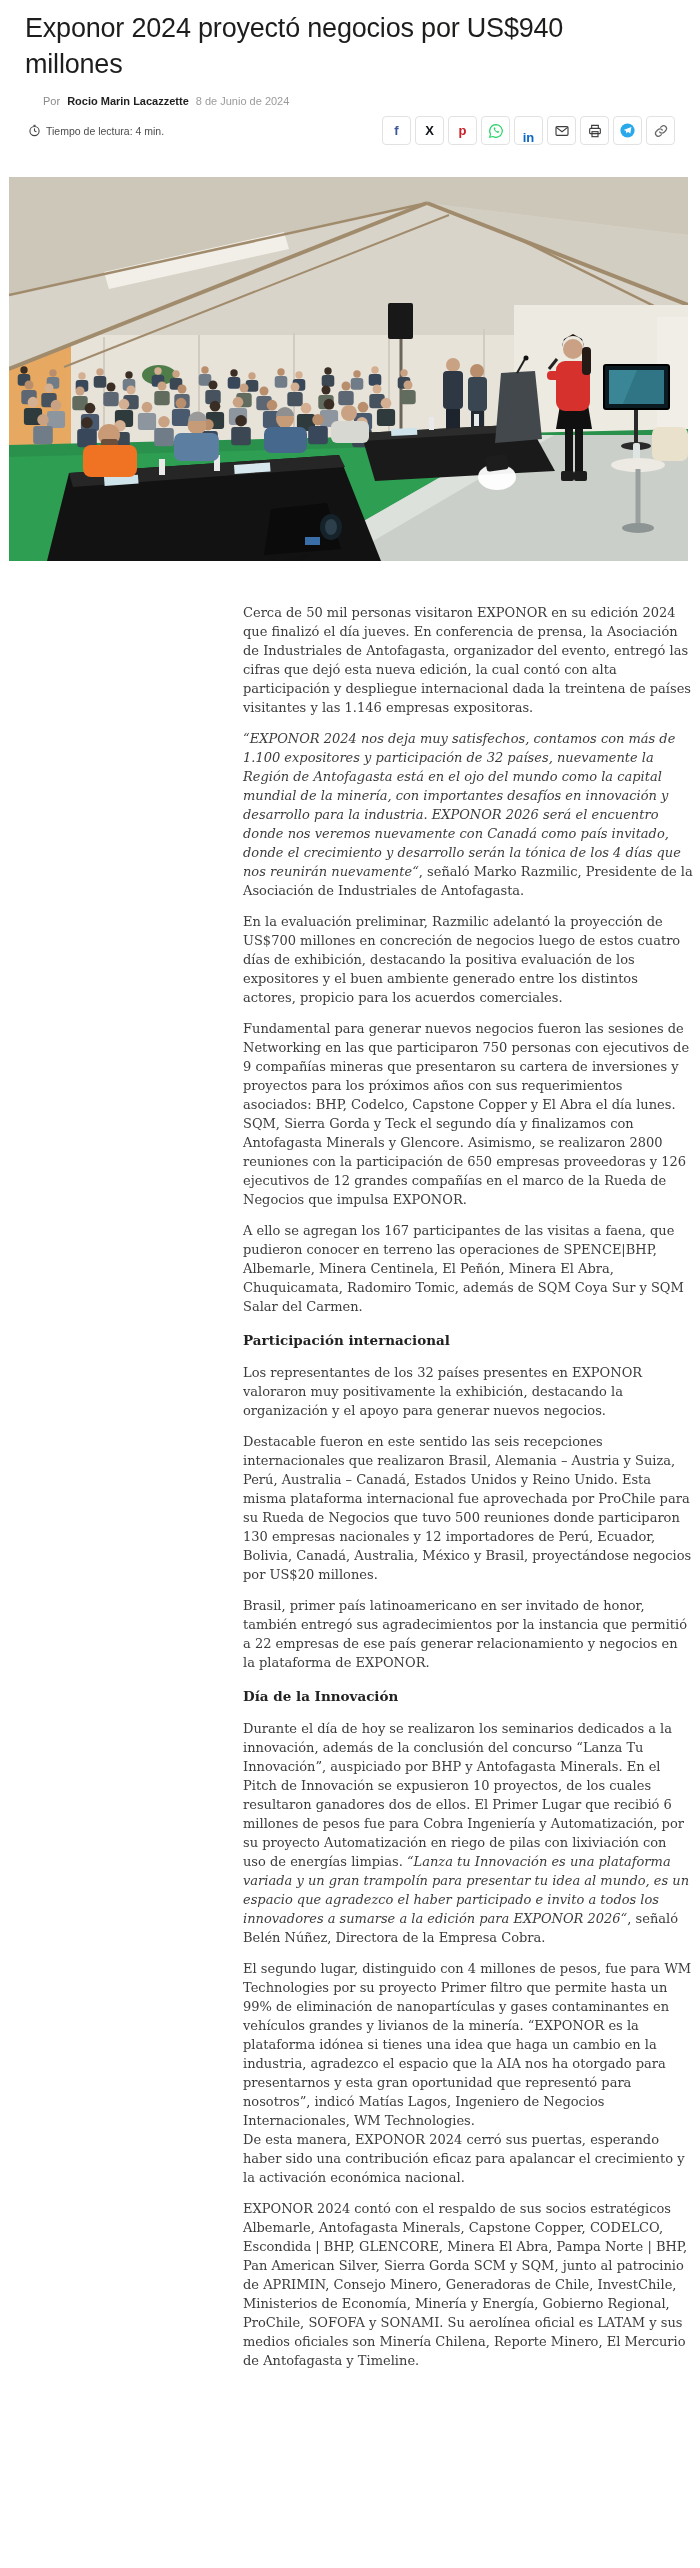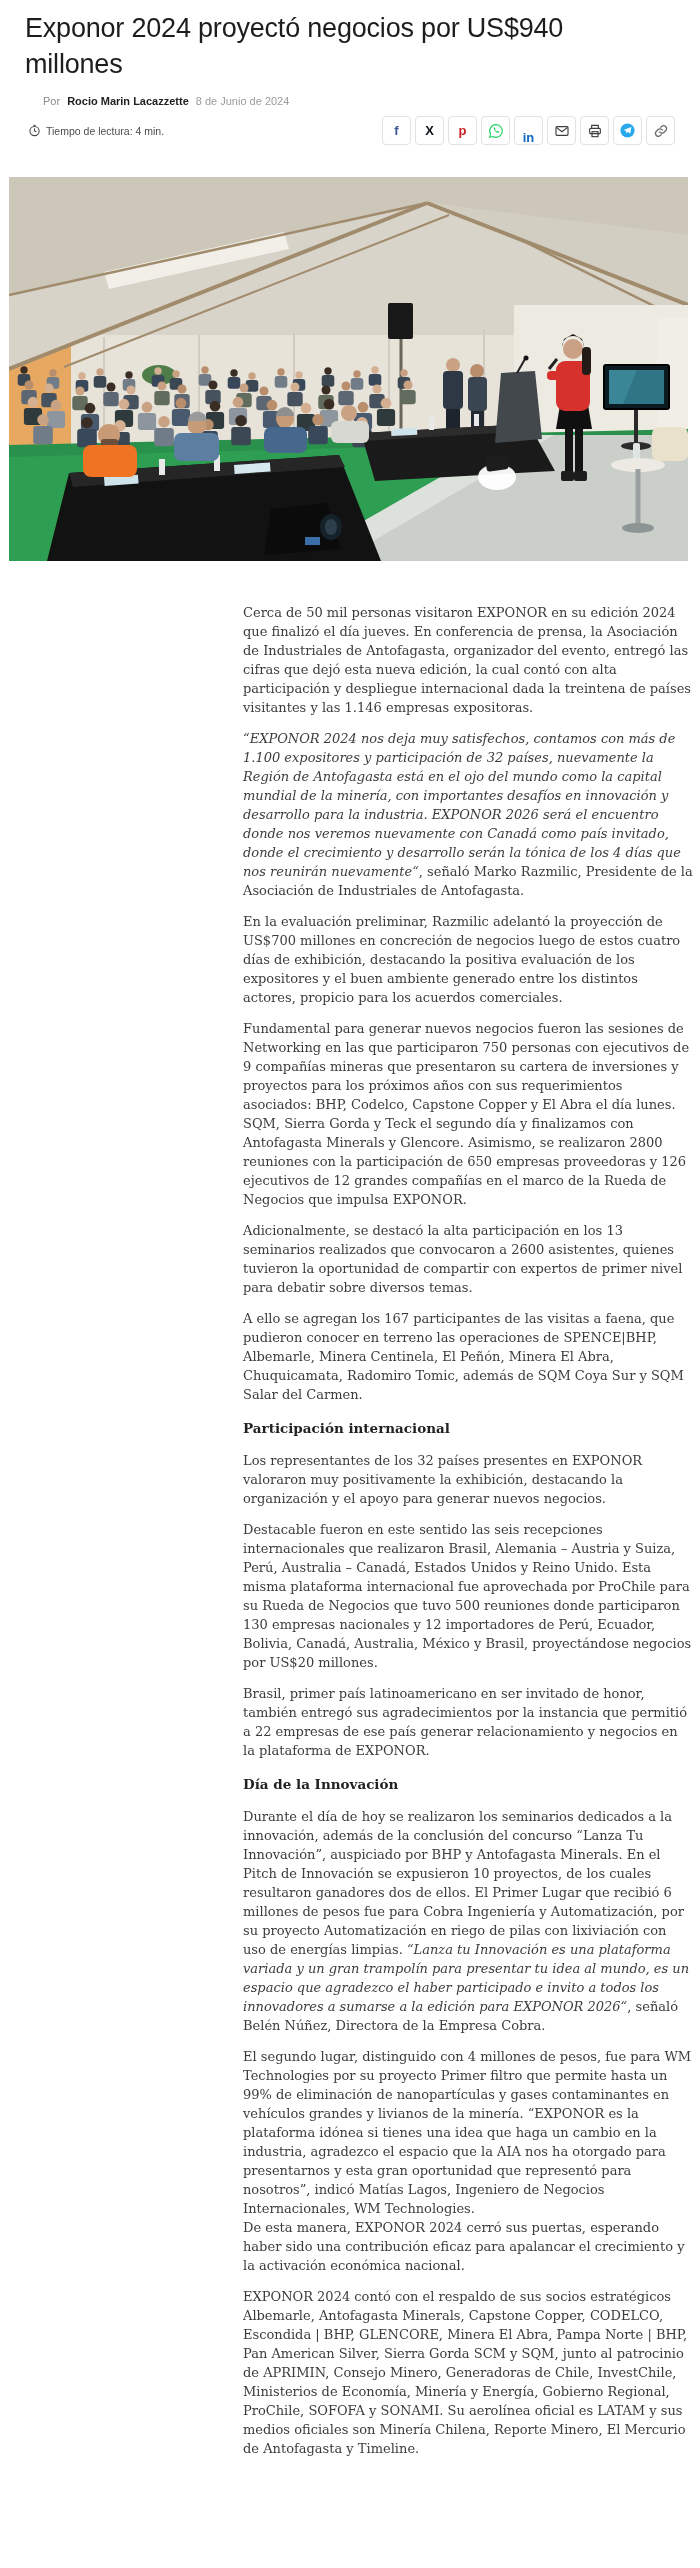--- a/index.html
+++ b/index.html
@@ -333,21 +333,20 @@
       <rect x="296" y="360" width="15" height="8" fill="#3a6ea8"></rect>
       <path d="M300 378 q-22 10 -40 5" stroke="#111" stroke-width="3" fill="none"></path>
     </g>
   </svg>
 
   <div class="article" id="article-body">
       <p><span>Cerca de 50 mil personas visitaron EXPONOR en su edición 2024 que finalizó el día jueves. En conferencia de prensa, la Asociación de Industriales de Antofagasta, organizador del evento, entregó las cifras que dejó esta nueva edición, la cual contó con alta participación y despliegue internacional dada la treintena de países visitantes y las 1.146 empresas expositoras.</span></p>
       <p><span class="it">“EXPONOR 2024 nos deja muy satisfechos, contamos con más de 1.100 expositores y participación de 32 países, nuevamente la Región de Antofagasta está en el ojo del mundo como la capital mundial de la minería, con importantes desafíos en innovación y desarrollo para la industria. EXPONOR 2026 será el encuentro donde nos veremos nuevamente con Canadá como país invitado, donde el crecimiento y desarrollo serán la tónica de los 4 días que nos reunirán nuevamente“</span><span>, señaló Marko Razmilic, Presidente de la Asociación de Industriales de Antofagasta.</span></p>
       <p><span>En la evaluación preliminar, Razmilic adelantó la proyección de US$700 millones en concreción de negocios luego de estos cuatro días de exhibición, destacando la positiva evaluación de los expositores y el buen ambiente generado entre los distintos actores, propicio para los acuerdos comerciales.</span></p>
       <p><span>Fundamental para generar nuevos negocios fueron las sesiones de Networking en las que participaron 750 personas con ejecutivos de 9 compañías mineras que presentaron su cartera de inversiones y proyectos para los próximos años con sus requerimientos asociados: BHP, Codelco, Capstone Copper y El Abra el día lunes. SQM, Sierra Gorda y Teck el segundo día y finalizamos con Antofagasta Minerals y Glencore. Asimismo, se realizaron 2800 reuniones con la participación de 650 empresas proveedoras y 126 ejecutivos de 12 grandes compañías en el marco de la Rueda de Negocios que impulsa EXPONOR.</span></p>
-      <p><span>Adicionalmente, se destacó la alta participación en los 13 seminarios realizados que convocaron a 2600 asistentes, quienes tuvieron la oportunidad de compartir con expertos de primer nivel para debatir sobre diversos temas.</span></p>
       <p><span>A ello se agregan los 167 participantes de las visitas a faena, que pudieron conocer en terreno las operaciones de SPENCE|BHP, Albemarle, Minera Centinela, El Peñón, Minera El Abra, Chuquicamata, Radomiro Tomic, además de SQM Coya Sur y SQM Salar del Carmen.</span></p>
       <h3>Participación internacional</h3>
       <p><span>Los representantes de los 32 países presentes en EXPONOR valoraron muy positivamente la exhibición, destacando la organización y el apoyo para generar nuevos negocios.</span></p>
       <p><span>Destacable fueron en este sentido las seis recepciones internacionales que realizaron Brasil, Alemania – Austria y Suiza, Perú, Australia – Canadá, Estados Unidos y Reino Unido. Esta misma plataforma internacional fue aprovechada por ProChile para su Rueda de Negocios que tuvo 500 reuniones donde participaron 130 empresas nacionales y 12 importadores de Perú, Ecuador, Bolivia, Canadá, Australia, México y Brasil, proyectándose negocios por US$20 millones.</span></p>
       <p><span>Brasil, primer país latinoamericano en ser invitado de honor, también entregó sus agradecimientos por la instancia que permitió a 22 empresas de ese país generar relacionamiento y negocios en la plataforma de EXPONOR.</span></p>
       <h3>Día de la Innovación</h3>
       <p><span>Durante el día de hoy se realizaron los seminarios dedicados a la innovación, además de la conclusión del concurso “Lanza Tu Innovación”, auspiciado por BHP y Antofagasta Minerals. En el Pitch de Innovación se expusieron 10 proyectos, de los cuales resultaron ganadores dos de ellos. El Primer Lugar que recibió 6 millones de pesos fue para Cobra Ingeniería y Automatización, por su proyecto Automatización en riego de pilas con lixiviación con uso de energías limpias. </span><span class="it">“Lanza tu Innovación es una plataforma variada y un gran trampolín para presentar tu idea al mundo, es un espacio que agradezco el haber participado e invito a todos los innovadores a sumarse a la edición para EXPONOR 2026“</span><span>, señaló Belén Núñez, Directora de la Empresa Cobra.</span></p>
       <p><span>El segundo lugar, distinguido con 4 millones de pesos, fue para WM Technologies por su proyecto Primer filtro que permite hasta un 99% de eliminación de nanopartículas y gases contaminantes en vehículos grandes y livianos de la minería. “EXPONOR es la plataforma idónea si tienes una idea que haga un cambio en la industria, agradezco el espacio que la AIA nos ha otorgado para presentarnos y esta gran oportunidad que representó para nosotros”, indicó Matías Lagos, Ingeniero de Negocios Internacionales, WM Technologies.</span><br><span>De esta manera, EXPONOR 2024 cerró sus puertas, esperando haber sido una contribución eficaz para apalancar el crecimiento y la activación económica nacional.</span></p>
       <p><span>EXPONOR 2024 contó con el respaldo de sus socios estratégicos Albemarle, Antofagasta Minerals, Capstone Copper, CODELCO, Escondida | BHP, GLENCORE, Minera El Abra, Pampa Norte | BHP, Pan American Silver, Sierra Gorda SCM y SQM, junto al patrocinio de APRIMIN, Consejo Minero, Generadoras de Chile, InvestChile, Ministerios de Economía, Minería y Energía, Gobierno Regional, ProChile, SOFOFA y SONAMI. Su aerolínea oficial es LATAM y sus medios oficiales son Minería Chilena, Reporte Minero, El Mercurio de Antofagasta y Timeline.</span></p>
     </div>

